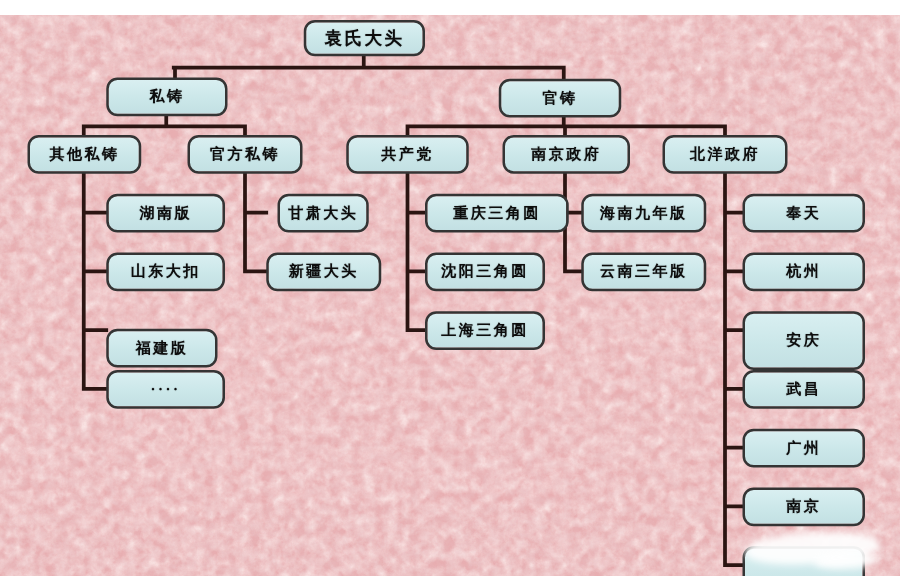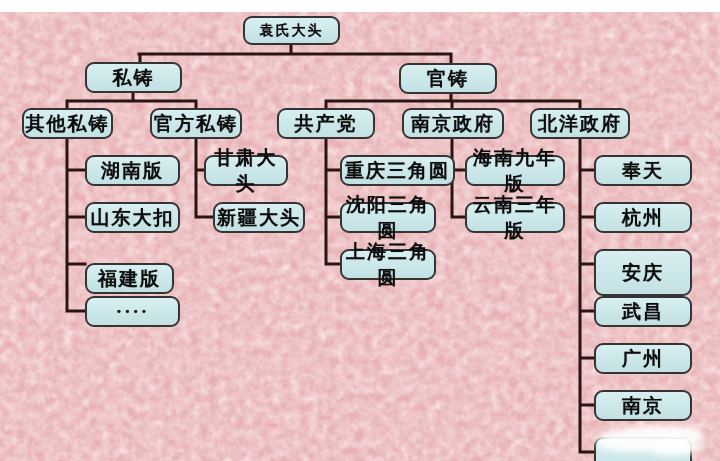--- a/index.html
+++ b/index.html
@@ -13,21 +13,21 @@
   }
   .layer{position:absolute;left:0;top:0;}
   .node{
     position:absolute;
     box-sizing:border-box;
     display:flex;align-items:center;justify-content:center;
     background:linear-gradient(180deg,#d9eff1 0%,#cbe7e9 55%,#c3e0e3 100%);
     border:2px solid #343434;
     border-radius:9px;
     font-weight:bold;
-    font-size:19px;
+    font-size:12px;
     letter-spacing:2px;
     color:#0d0d0d;
     text-align:center;
     z-index:3;
     text-shadow:0 0 1px rgba(0,0,0,.35);
   }
   .node.root{font-size:14px;}
   .smudge{
     position:absolute;
     background:#ffffff;
@@ -83,21 +83,21 @@
   <div class="node" style="left:150px;top:96px;width:92px;height:31px">官方私铸</div>
   <div class="node" style="left:277px;top:96px;width:98px;height:31px">共产党</div>
   <div class="node" style="left:402px;top:96px;width:102px;height:31px">南京政府</div>
   <div class="node" style="left:530px;top:96px;width:100px;height:31px">北洋政府</div>
 
   <div class="node" style="left:85px;top:143px;width:95px;height:31px">湖南版</div>
   <div class="node" style="left:85px;top:190px;width:95px;height:31px">山东大扣</div>
   <div class="node" style="left:85px;top:251px;width:89px;height:31px">福建版</div>
   <div class="node" style="left:85px;top:284px;width:95px;height:31px">····</div>
 
-  <div class="node" style="left:204px;top:143px;width:84px;height:31px">甘肃大头</div>
+  <div class="node" style="left:222px;top:143px;width:73px;height:31px">甘肃大头</div>
   <div class="node" style="left:213px;top:190px;width:92px;height:31px">新疆大头</div>
 
   <div class="node" style="left:340px;top:143px;width:115px;height:31px">重庆三角圆</div>
   <div class="node" style="left:340px;top:190px;width:96px;height:31px">沈阳三角圆</div>
   <div class="node" style="left:340px;top:237px;width:96px;height:31px">上海三角圆</div>
 
   <div class="node" style="left:465px;top:143px;width:100px;height:31px">海南九年版</div>
   <div class="node" style="left:465px;top:190px;width:100px;height:31px">云南三年版</div>
 
   <div class="node" style="left:594px;top:143px;width:98px;height:31px">奉天</div>

